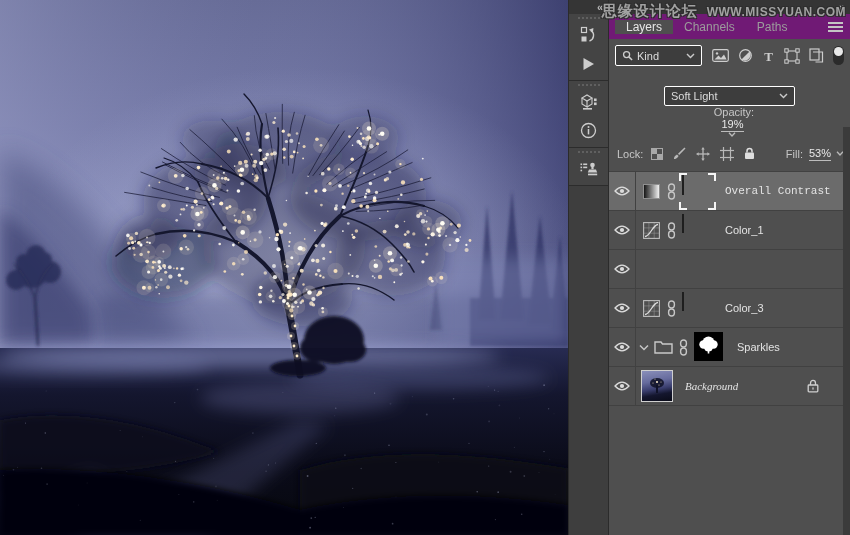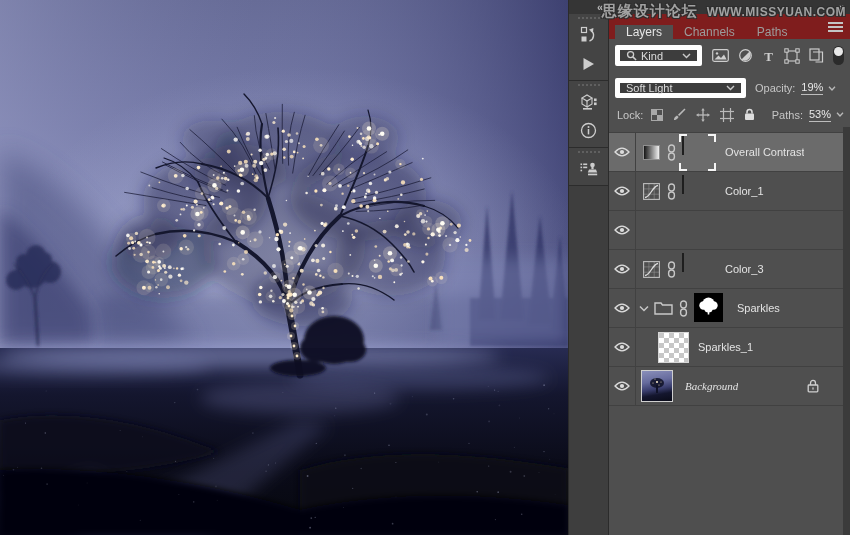--- a/index.html
+++ b/index.html
@@ -18,47 +18,47 @@
     border-left:1px solid #2b2b2b;box-sizing:border-box;}
   .dock-header{height:14px;background:#353535;display:flex;align-items:center;justify-content:flex-end;
     padding-right:5px;color:#b8b8b8;font-size:11px;font-weight:bold;line-height:10px;cursor:pointer;}
   .pgroup{background:#444444;border-bottom:1px solid #2c2c2c;}
   .grip{height:8px;display:flex;align-items:center;justify-content:center;}
   .grip i{display:block;width:22px;border-top:2px dotted #606060;}
   .pbtn{height:29px;display:flex;align-items:center;justify-content:center;cursor:pointer;}
   
   .layers-dock{position:absolute;left:608px;top:0;width:242px;height:535px;background:#4f4f4f;
     border-left:1px solid #2b2b2b;box-sizing:border-box;}
-  .tabs{height:25px;background:#7f1d1d;display:flex;align-items:flex-end;position:relative;}
+  .tabs{height:25px;background:#701a75;display:flex;align-items:center;position:relative;}
   .tab{display:flex;align-items:center;padding:0 11px;font-size:12px;color:#9c9c9c;cursor:pointer;}
   .tab.active{background:#4f4f4f;color:#e6e6e6;}
   .tab:first-child{margin-left:6px;}
   .panel-menu{position:absolute;right:7px;top:8px;width:15px;cursor:pointer;}
   .panel-menu i{display:block;height:2px;background:#c4c4c4;margin-bottom:2px;}
   .controls{padding:6px 6px 0 6px;}
   .crow{display:flex;align-items:center;}
-  .dd{height:21px;background:#3d3d3d;border:5px solid #ffffff;border-radius:2px;display:flex;
+  .dd{height:21px;background:#3d3d3d;border:1px solid #ffffff;border-radius:2px;display:flex;
       align-items:center;padding:0 6px;color:#dcdcdc;font-size:11px;box-sizing:border-box;cursor:pointer;}
   .dd .chev{margin-left:auto;display:flex;}
   .kind-dd{width:93px;gap:4px;}
   .blend-dd{width:131px;height:20px;}
   .ficons{display:flex;align-items:center;gap:9px;margin-left:10px;flex:1;justify-content:space-between;}
   .fic{display:flex;align-items:center;cursor:pointer;}
   .ftoggle{width:11px;height:19px;background:#2b2b2b;border-radius:6px;position:relative;cursor:pointer;}
   .ftoggle .knob{position:absolute;top:1px;left:1px;width:9px;height:9px;border-radius:50%;background:#e8e8e8;}
-  .row2{margin-top:12px;}
+  .row2{margin-top:20px;flex-direction:column;}
   .row3{margin-top:8px;height:17px;padding-bottom:9px;}
   .lbl{font-size:11px;color:#c6c6c6;}
   .val{font-size:11px;color:#e8e8e8;border-bottom:1px solid #bdbdbd;line-height:13px;cursor:text;text-align:right;}
   .schev{display:flex;margin-left:5px;cursor:pointer;}
   
   .rows{border-top:1px solid #414141;margin-right:7px;}
   .rows-strip{position:absolute;right:0;top:127px;bottom:0;width:7px;background:#3b3b3b;}
   .lrow{height:38px;border-bottom:1px solid #414141;display:flex;align-items:stretch;cursor:pointer;}
-  .lrow.sel{background:#6b6b6b;}
+  .lrow.sel{background:#6b6b6b;font-family:Liberation Mono, monospace;}
   .eyec{width:26px;border-right:1px solid #414141;display:flex;align-items:center;justify-content:center;flex:none;cursor:pointer;}
   .rcontent{display:flex;align-items:center;flex:1;min-width:0;}
   .adj{width:20px;height:20px;margin-left:5px;display:flex;align-items:center;justify-content:center;flex:none;}
   .grad-ico{width:15px;height:13px;border:1px solid #909090;background:linear-gradient(90deg,#161616,#f1f1f1);}
   .chain{margin-left:6px;display:flex;flex:none;}
   .gchev{margin-left:3px;display:flex;flex:none;cursor:pointer;}
   .fold{margin-left:5px;display:flex;flex:none;}
   .maskw{position:relative;margin-left:6px;width:31px;height:31px;flex:none;}
   .maskw .thumb{width:29px;height:29px;border:1px solid #1e1e1e;background:#fff;}
   .corner{position:absolute;width:6px;height:6px;border:0 solid #f5f5f5;}
@@ -968,21 +968,21 @@
                 <line x1="0" y1="10.5" x2="14" y2="10.5"></line>
               </svg>
             </span>
             <span style="display: flex;">
               <svg width="11" height="13" viewBox="0 0 11 13">
                 <rect x="1" y="5.5" width="9" height="6.5" rx="1" fill="#dedede"></rect>
                 <path d="M3,5.5 V4 a2.5,2.5 0 0 1 5,0 V5.5" fill="none" stroke="#dedede" stroke-width="1.5"></path>
               </svg>
             </span>
           </span>
-        <span class="lbl" style="margin-left:auto;">Paths:</span>
+        <span class="lbl" style="margin-left:auto;">Fill:</span>
         <span class="val" style="margin-left:6px;">53%</span>
         <span class="schev" id="fill-chev">
             <svg width="8" height="5" viewBox="0 0 8 5">
               <polyline points="1,0.8 4,4 7,0.8" fill="none" stroke="#b9b9b9" stroke-width="1.3"></polyline>
             </svg>
           </span>
       </div>
     </div>
 
     <div class="rows" id="layer-rows">
@@ -1113,32 +1113,20 @@
           </div>
         </div>
         <div class="lrow">
           <div class="eyec">
             <svg width="16" height="10" viewBox="0 0 16 10">
               <path d="M1,5 Q8,-2.8 15,5 Q8,12.8 1,5 Z" fill="none" stroke="#dcdcdc" stroke-width="1.3"></path>
               <circle cx="8" cy="5" r="2.1" fill="#dcdcdc"></circle>
             </svg>
           </div>
           <div class="rcontent">
-            <span class="checker"></span>
-            <span class="lname child">Sparkles_1</span>
-          </div>
-        </div>
-        <div class="lrow">
-          <div class="eyec">
-            <svg width="16" height="10" viewBox="0 0 16 10">
-              <path d="M1,5 Q8,-2.8 15,5 Q8,12.8 1,5 Z" fill="none" stroke="#dcdcdc" stroke-width="1.3"></path>
-              <circle cx="8" cy="5" r="2.1" fill="#dcdcdc"></circle>
-            </svg>
-          </div>
-          <div class="rcontent">
             <span class="bgthumb">
               <span class="mini-canopy"></span>
               <span class="mini-trunk"></span>
               <span class="mini-dots"></span>
             </span>
             <span class="lname it">Background</span>
             <span class="lockic">
               <svg width="12" height="14" viewBox="0 0 12 14">
                 <rect x="1.2" y="6" width="9.6" height="6.8" rx="0.8" fill="none" stroke="#d0d0d0" stroke-width="1.3"></rect>
                 <path d="M3.5,6 V4.2 a2.5,2.8 0 0 1 5,0 V6" fill="none" stroke="#d0d0d0" stroke-width="1.3"></path>

